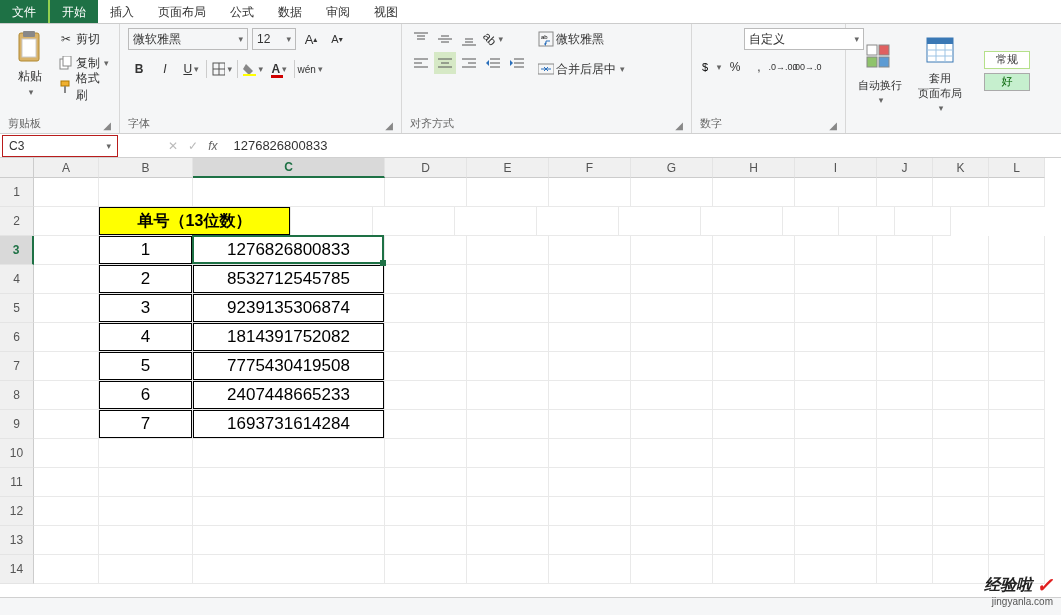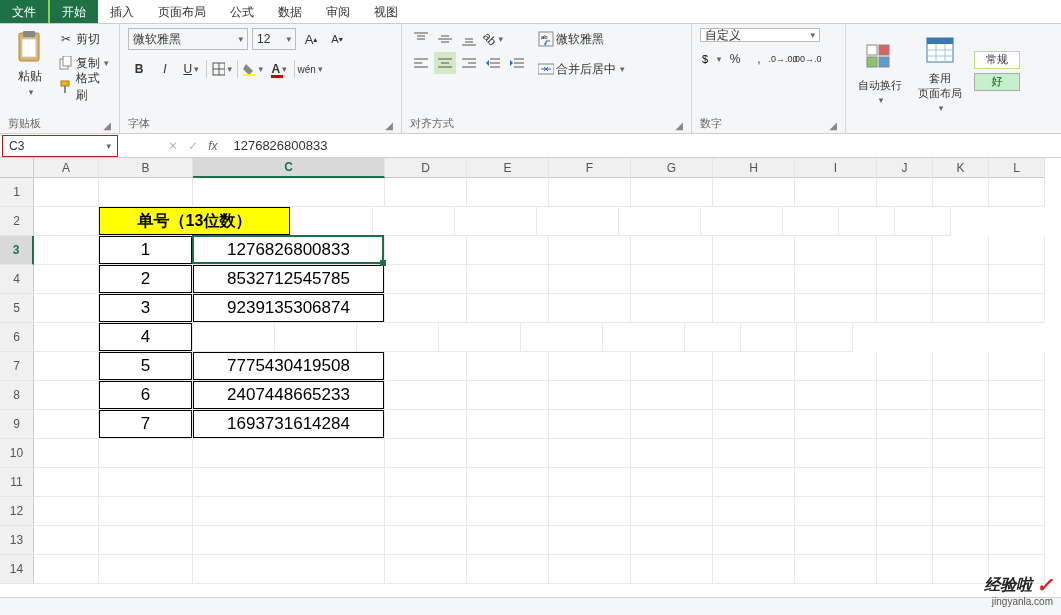--- a/index.html
+++ b/index.html
@@ -15,23 +15,23 @@
   .group-label { text-align:left; font-size:11px; color:#666; padding:2px 0 2px 0; position:relative;}
   .group-label .launcher { position:absolute; right:0; bottom:2px; font-size:10px; color:#888;}
   .stackcol { display:flex; flex-direction:column; gap:2px; }
   .btnrow { display:flex; align-items:center; gap:2px; height:22px;}
   .btnrow .icon { width:16px; height:16px; display:inline-flex; align-items:center; justify-content:center;}
   .bigicon { width:36px; height:36px; display:flex; align-items:center; justify-content:center; }
   .vbtn { display:flex; flex-direction:column; align-items:center; gap:2px; padding:2px 4px; cursor:pointer;}
   .dd { font-size:9px; color:#666; margin-left:2px;}
   .fontname { width:120px; }
   .fontsize { width:44px; }
-  .nfcombo { width:120px; height:14px; border:1px solid #bbb; background:#fff; padding:0 4px; display:flex; align-items:center; justify-content:space-between;}
+  .nfcombo { width:120px; height:22px; border:1px solid #bbb; background:#fff; padding:0 4px; display:flex; align-items:center; justify-content:space-between;margin-left:44px;}
   .iconbtn { width:22px; height:22px; display:inline-flex; align-items:center; justify-content:center; border:1px solid transparent; cursor:pointer;}
-  .style-chip { width:46px; height:18px; display:flex; align-items:center; justify-content:center; border:1px solid #aaa; font-size:11px; margin-bottom:4px;}
+  .style-chip { width:46px; height:18px; display:flex; align-items:center; justify-content:center; border:1px solid #aaa; font-size:11px; margin-bottom:4px;margin-left:10px;}
   .chip-normal{ background:#fff; border:1px solid #b5e08a; color:#333;}
   .chip-good{ background:#c6efce; color:#006100;}
   .namebox-row { display:flex; align-items:center; height:24px; border-bottom:1px solid #d0d0d0; background:#fff;}
   .namebox { width:116px; height:22px; border:1px solid #b91c1c; margin:0 2px 0 2px; display:flex; align-items:center; padding:0 6px; justify-content:space-between;}
   .fx-controls{ display:flex; align-items:center; gap:10px; padding:0 8px; color:#888;}
   .fx-label{ font-style:italic; color:#666;}
   .formula-input{ flex:1; height:22px; border:none; outline:none; padding:0 8px; font-size:13px; color:#333;}
   .namebox-row .spacer{ width:40px;}
   .grid-area { position:relative; display:flex; height:calc(615px - 24px - 110px - 24px - 18px); }
   .rowhdrs { display:flex; flex-direction:column; }
@@ -465,20 +465,23 @@
           <div class="cell cI"></div>
           <div class="cell cJ"></div>
           <div class="cell cK"></div>
           <div class="cell cL"></div>
         </div>
         <div class="gridrow">
           <div class="cell cA"></div>
           <div class="cell cB tbl">
             <div class="td" style="width:100%;height:100%;display:flex;align-items:center;justify-content:center;">4</div>
           </div>
+          <div class="cell cC tbl">
+            <div class="td" style="width:100%;height:100%;display:flex;align-items:center;justify-content:center;">1814391752082</div>
+          </div>
           <div class="cell cD"></div>
           <div class="cell cE"></div>
           <div class="cell cF"></div>
           <div class="cell cG"></div>
           <div class="cell cH"></div>
           <div class="cell cI"></div>
           <div class="cell cJ"></div>
           <div class="cell cK"></div>
           <div class="cell cL"></div>
         </div>

